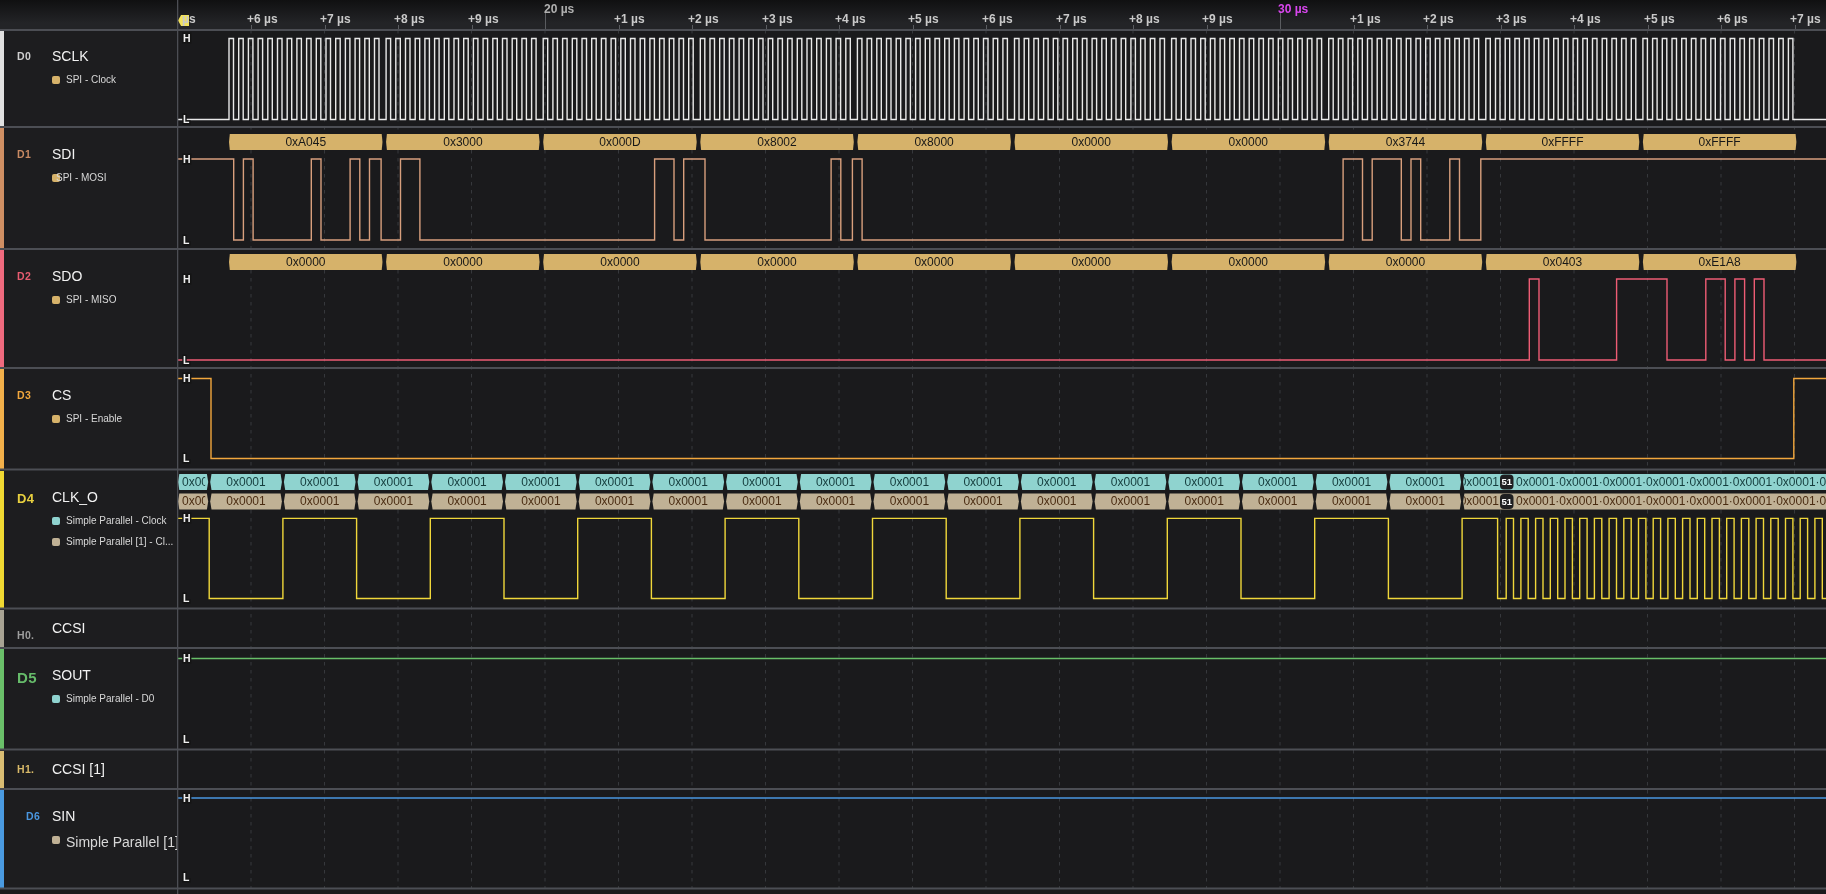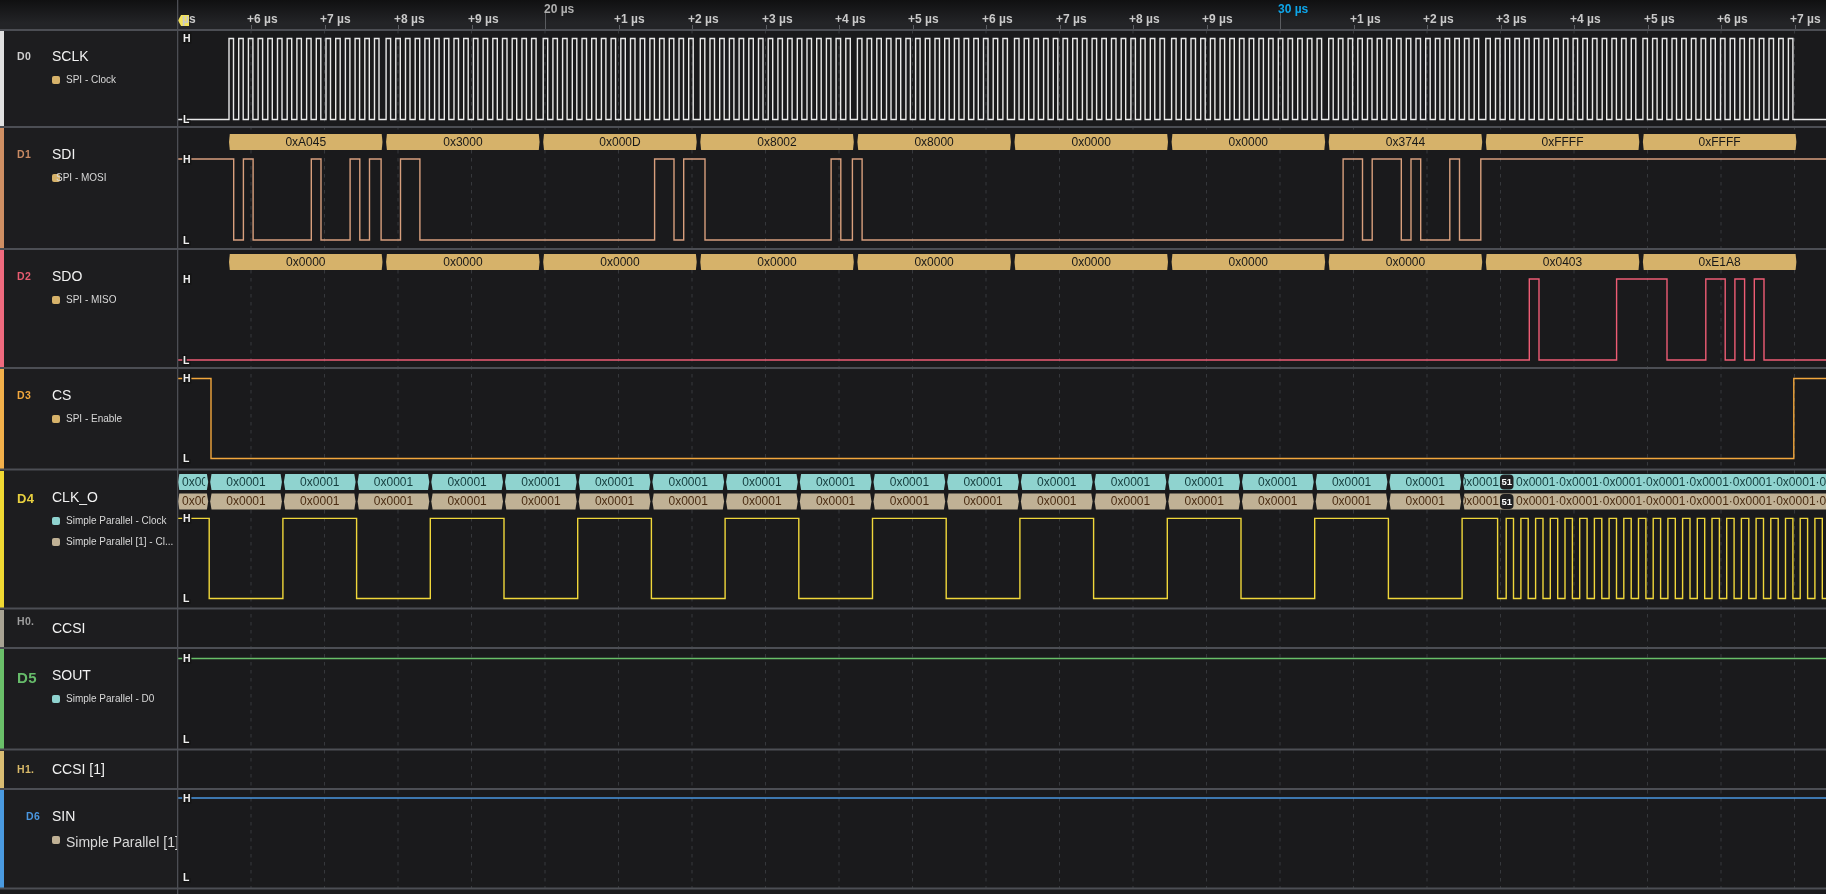--- a/index.html
+++ b/index.html
@@ -29,21 +29,21 @@
     <div style="position:absolute;left:908px;top:12px;font-size:12px;font-weight:bold;color:#c9c9c9">+5 µs</div>
     <div style="position:absolute;left:912.5px;top:24.5px;width:1px;height:4.5px;background:#5a5c60"></div>
     <div style="position:absolute;left:982px;top:12px;font-size:12px;font-weight:bold;color:#c9c9c9">+6 µs</div>
     <div style="position:absolute;left:986.0px;top:24.5px;width:1px;height:4.5px;background:#5a5c60"></div>
     <div style="position:absolute;left:1056px;top:12px;font-size:12px;font-weight:bold;color:#c9c9c9">+7 µs</div>
     <div style="position:absolute;left:1059.5px;top:24.5px;width:1px;height:4.5px;background:#5a5c60"></div>
     <div style="position:absolute;left:1129px;top:12px;font-size:12px;font-weight:bold;color:#c9c9c9">+8 µs</div>
     <div style="position:absolute;left:1133.0px;top:24.5px;width:1px;height:4.5px;background:#5a5c60"></div>
     <div style="position:absolute;left:1202px;top:12px;font-size:12px;font-weight:bold;color:#c9c9c9">+9 µs</div>
     <div style="position:absolute;left:1206.5px;top:24.5px;width:1px;height:4.5px;background:#5a5c60"></div>
-    <div style="position:absolute;left:1278px;top:2px;font-size:12px;font-weight:bold;color:#0ea5e9">30 µs</div>
+    <div style="position:absolute;left:1278px;top:2px;font-size:12px;font-weight:bold;color:#d946ef">30 µs</div>
     <div style="position:absolute;left:1280.0px;top:13px;width:1px;height:16px;background:#5a5c60"></div>
     <div style="position:absolute;left:1350px;top:12px;font-size:12px;font-weight:bold;color:#c9c9c9">+1 µs</div>
     <div style="position:absolute;left:1353.5px;top:24.5px;width:1px;height:4.5px;background:#5a5c60"></div>
     <div style="position:absolute;left:1423px;top:12px;font-size:12px;font-weight:bold;color:#c9c9c9">+2 µs</div>
     <div style="position:absolute;left:1427.0px;top:24.5px;width:1px;height:4.5px;background:#5a5c60"></div>
     <div style="position:absolute;left:1496px;top:12px;font-size:12px;font-weight:bold;color:#c9c9c9">+3 µs</div>
     <div style="position:absolute;left:1500.5px;top:24.5px;width:1px;height:4.5px;background:#5a5c60"></div>
     <div style="position:absolute;left:1570px;top:12px;font-size:12px;font-weight:bold;color:#c9c9c9">+4 µs</div>
     <div style="position:absolute;left:1574.0px;top:24.5px;width:1px;height:4.5px;background:#5a5c60"></div>
     <div style="position:absolute;left:1644px;top:12px;font-size:12px;font-weight:bold;color:#c9c9c9">+5 µs</div>
@@ -81,21 +81,21 @@
     <div style="position:absolute;left:0;top:470.5px;width:177px;height:137.0px;background:#1d1d1f"></div>
     <div style="position:absolute;left:0;top:470.5px;width:4px;height:137.0px;background:#f0d832"></div>
     <div style="position:absolute;left:17px;top:490.5px;font-size:13px;font-weight:bold;color:#e8d03f;letter-spacing:.3px">D4</div>
     <div style="position:absolute;left:52px;top:488.5px;font-size:14px;font-weight:500;color:#f2f2f2">CLK_O</div>
     <div style="position:absolute;left:52px;top:516.5px;width:8px;height:8px;border-radius:2px;background:#8fd3cf"></div>
     <div style="position:absolute;left:66px;top:514.5px;font-size:10px;color:#d8d8d8">Simple Parallel - Clock</div>
     <div style="position:absolute;left:52px;top:537.5px;width:8px;height:8px;border-radius:2px;background:#c0b195"></div>
     <div style="position:absolute;left:66px;top:535.5px;font-size:10px;color:#d8d8d8">Simple Parallel [1] - Cl...</div>
     <div style="position:absolute;left:0;top:609.5px;width:177px;height:37.5px;background:#1d1d1f"></div>
     <div style="position:absolute;left:0;top:609.5px;width:4px;height:37.5px;background:#a8a393"></div>
-    <div style="position:absolute;left:17px;top:615px;font-size:10.5px;font-weight:bold;color:#9e9e9e;letter-spacing:.3px">H0.</div>
+    <div style="position:absolute;left:17px;top:629px;font-size:10.5px;font-weight:bold;color:#9e9e9e;letter-spacing:.3px">H0.</div>
     <div style="position:absolute;left:52px;top:619.5px;font-size:14px;font-weight:500;color:#f2f2f2">CCSI</div>
     <div style="position:absolute;left:0;top:649px;width:177px;height:99.5px;background:#1d1d1f"></div>
     <div style="position:absolute;left:0;top:649px;width:4px;height:99.5px;background:#6abf69"></div>
     <div style="position:absolute;left:17px;top:669px;font-size:15px;font-weight:bold;color:#66bb6a;letter-spacing:.3px">D5</div>
     <div style="position:absolute;left:52px;top:667px;font-size:14px;font-weight:500;color:#f2f2f2">SOUT</div>
     <div style="position:absolute;left:52px;top:695px;width:8px;height:8px;border-radius:2px;background:#8fd3cf"></div>
     <div style="position:absolute;left:66px;top:693px;font-size:10px;color:#d8d8d8">Simple Parallel - D0</div>
     <div style="position:absolute;left:0;top:750.7px;width:177px;height:37.299999999999955px;background:#1d1d1f"></div>
     <div style="position:absolute;left:0;top:750.7px;width:4px;height:37.299999999999955px;background:#d9bc72"></div>
     <div style="position:absolute;left:17px;top:762.7px;font-size:10.5px;font-weight:bold;color:#d8b968;letter-spacing:.3px">H1.</div>

